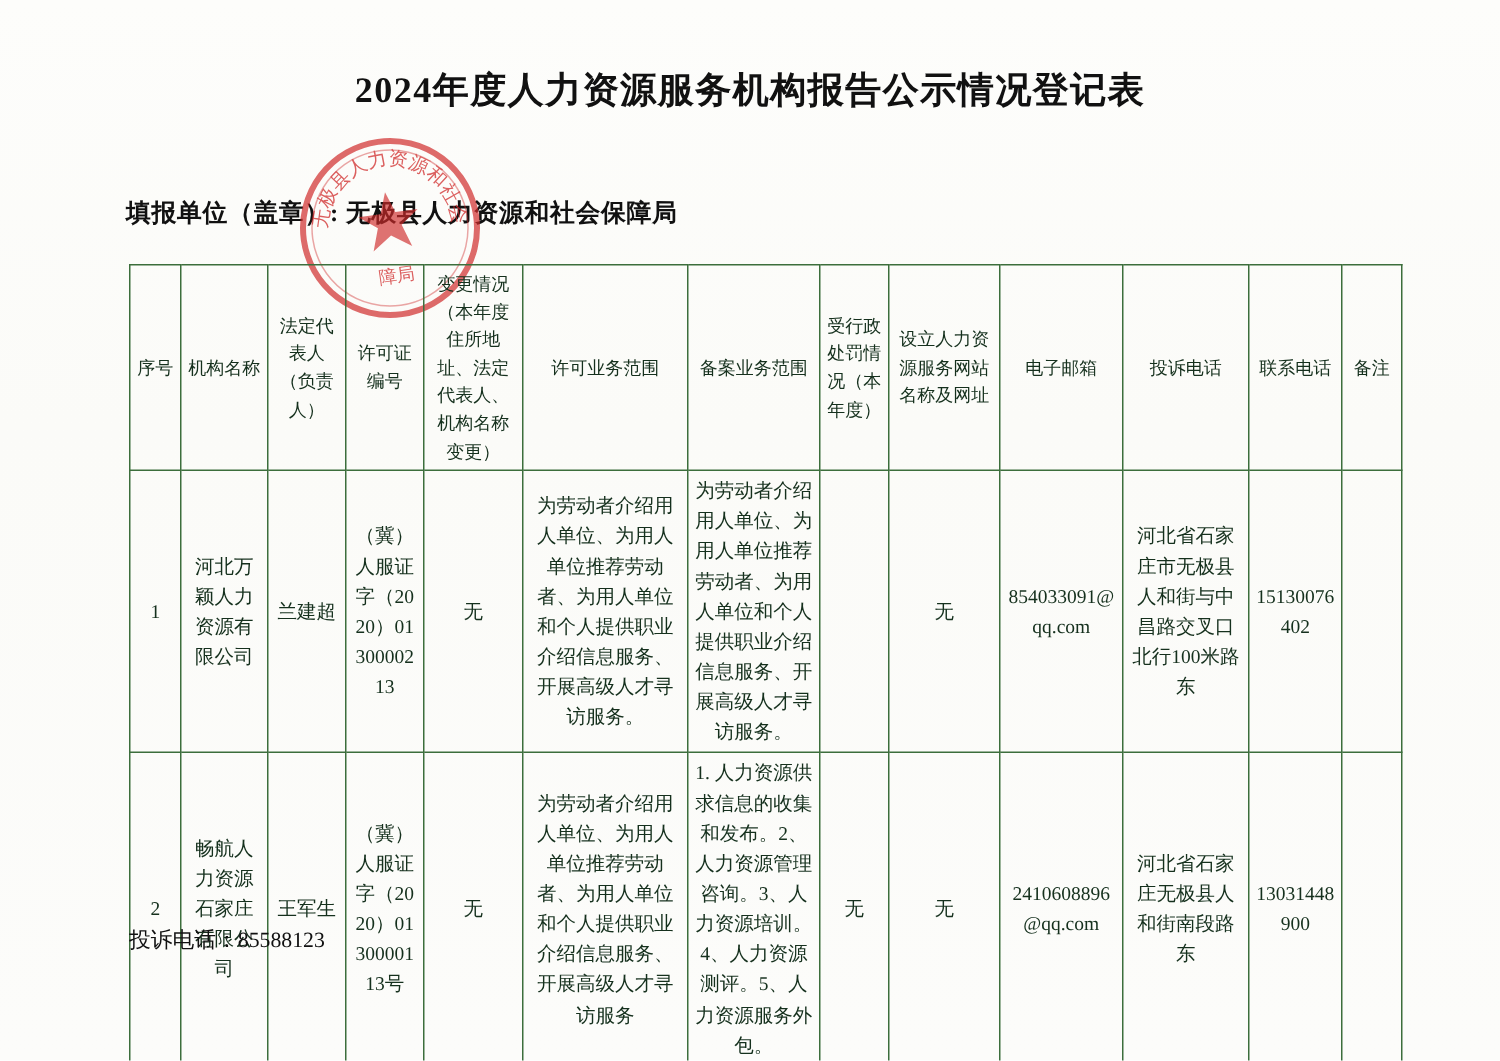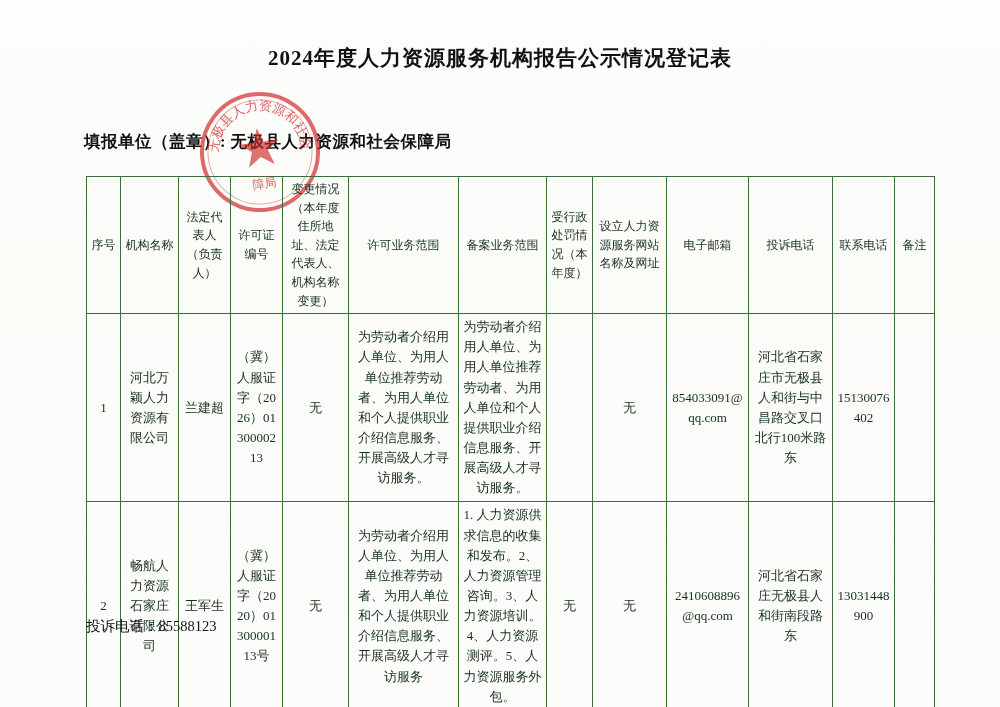--- a/index.html
+++ b/index.html
@@ -20,21 +20,21 @@
     position: absolute;
     inset: 0;
     background: linear-gradient(180deg, #fdfdfb 0%, #fbfbf8 40%, #fcfcfa 100%);
   }
   .page-title {
     position: absolute;
     top: 44px;
     left: 0;
     width: 1000px;
     text-align: center;
-    font-size: 21px;
+    font-size: 24px;
     font-weight: bold;
     letter-spacing: 1px;
     color: #111;
     font-family: "Liberation Serif", "DejaVu Serif", serif;
   }
   .filler-line {
     position: absolute;
     top: 131px;
     left: 84px;
     font-size: 16.5px;
@@ -162,21 +162,21 @@
           <th>投诉电话</th>
           <th>联系电话</th>
           <th>备注</th>
         </tr>
       </thead>
       <tbody>
         <tr>
           <td class="body-cell idx-cell">1</td>
           <td class="body-cell">河北万颖人力资源有限公司</td>
           <td class="body-cell">兰建超</td>
-          <td class="body-cell">（冀）人服证字（2026）0130000213</td>
+          <td class="body-cell">（冀）人服证字（2020）0130000213</td>
           <td class="body-cell">无</td>
           <td class="body-cell txt-justify">为劳动者介绍用人单位、为用人单位推荐劳动者、为用人单位和个人提供职业介绍信息服务、开展高级人才寻访服务。</td>
           <td class="body-cell txt-justify">为劳动者介绍用人单位、为用人单位推荐劳动者、为用人单位和个人提供职业介绍信息服务、开展高级人才寻访服务。</td>
           <td class="body-cell"></td>
           <td class="body-cell">无</td>
           <td class="body-cell mono-num">854033091@qq.com</td>
           <td class="body-cell">河北省石家庄市无极县人和街与中昌路交叉口北行100米路东</td>
           <td class="body-cell mono-num">15130076402</td>
           <td class="body-cell"></td>
         </tr>

